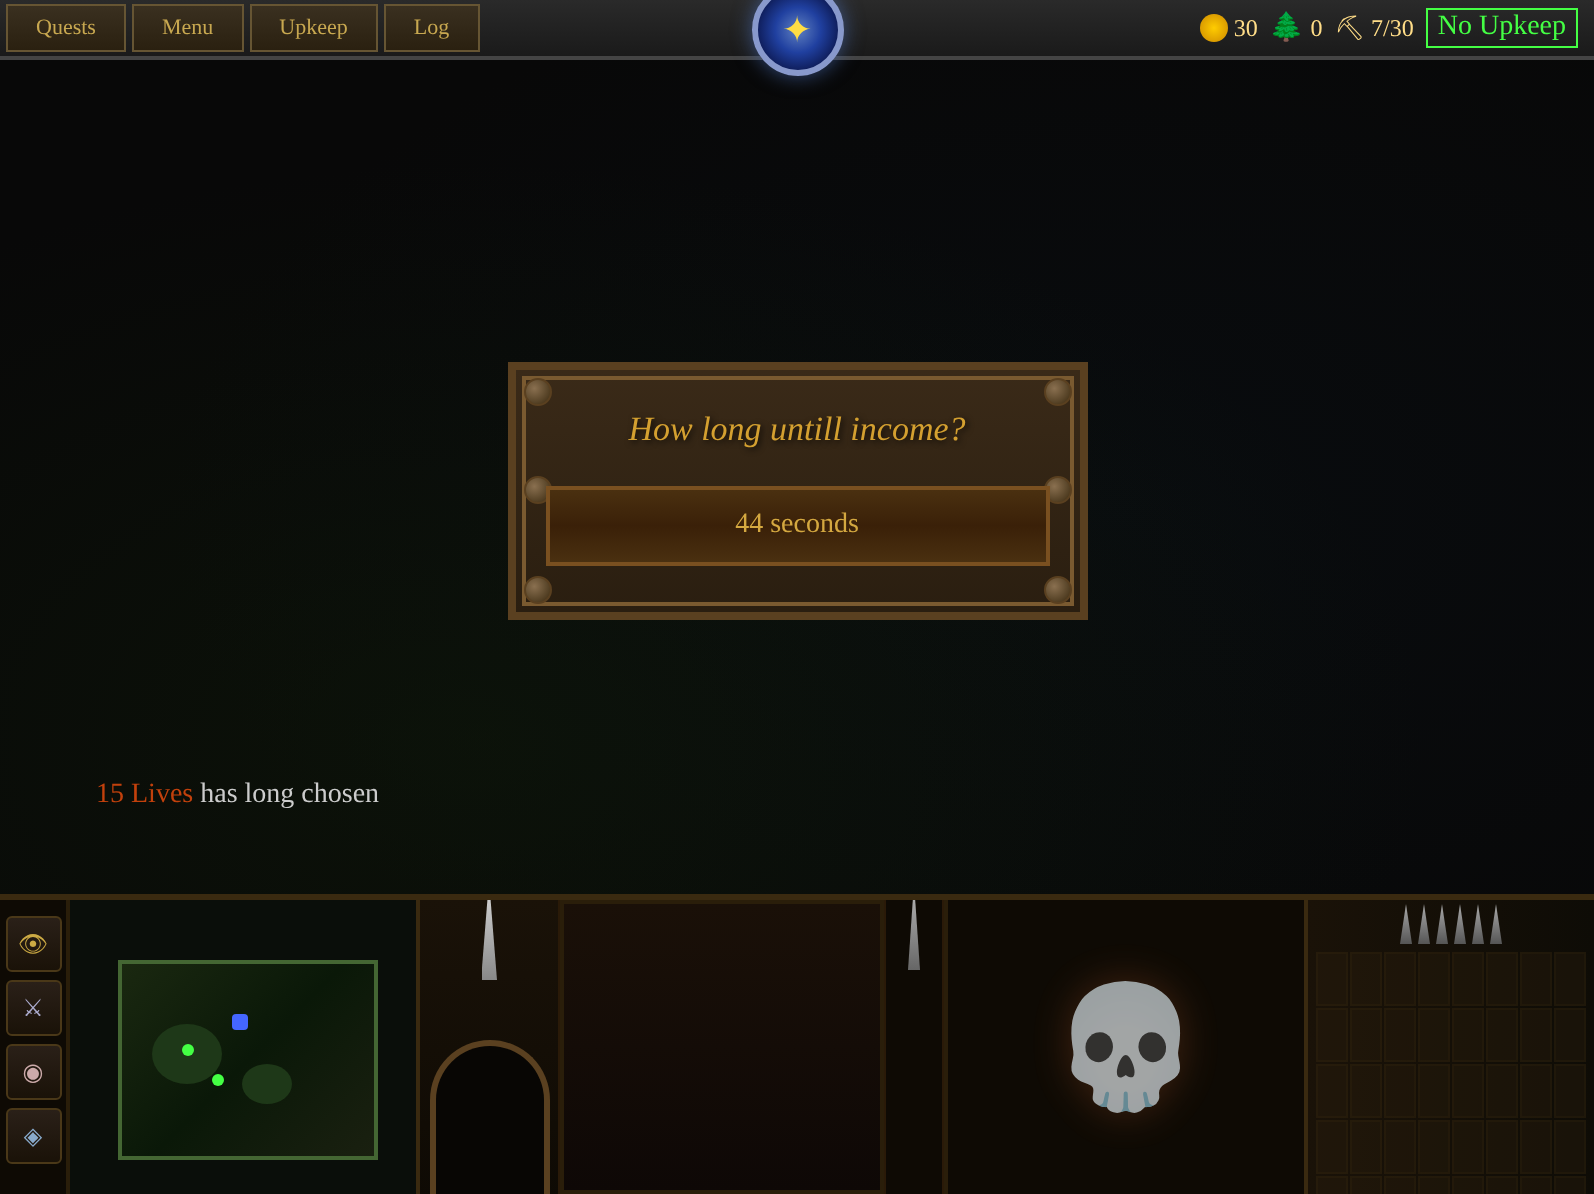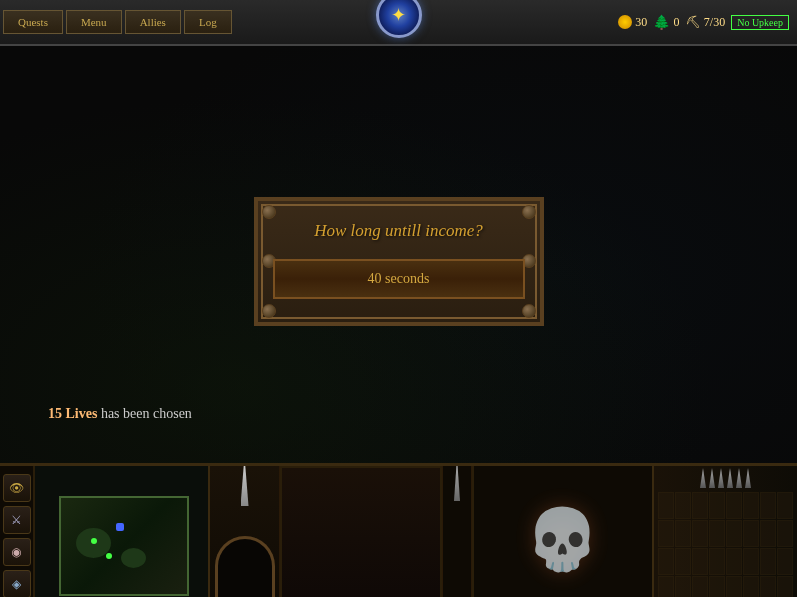--- a/index.html
+++ b/index.html
@@ -9,21 +9,21 @@
       height: 597px;
       background: #000;
       overflow: hidden;
       font-family: 'Times New Roman', serif;
       position: relative;
     }
 
     
     #topbar {
       width: 797px;
-      height: 46px;
+      height: 30px;
       background: linear-gradient(to bottom, #2a2a2a, #1a1a1a);
       border-bottom: 2px solid #444;
       display: flex;
       align-items: center;
       position: relative;
       z-index: 10;
     }
 
     .nav-btn {
       background: linear-gradient(to bottom, #3a3020, #2a2010);
@@ -88,21 +88,21 @@
 
     .tree-icon {
       color: #44aa44;
       font-size: 14px;
     }
 
     .upkeep-badge {
       background: transparent;
       border: 1px solid #44ff44;
       color: #44ff44;
-      font-size: 10px;
+      font-size: 14px;
       padding: 1px 5px;
     }
 
     
     #game-area {
       width: 797px;
       height: 567px;
       background: #0a0a0a;
       position: relative;
     }
@@ -202,22 +202,22 @@
     
     #status-text {
       position: absolute;
       top: 360px;
       left: 48px;
       font-size: 14px;
       color: #cccccc;
     }
 
     #status-text .highlight {
-      color: #fdba74;
-      font-weight: bold;
+      color: #c2410c;
+      font-weight: normal;
     }
 
     
     #bottom-panel {
       position: absolute;
       bottom: 0;
       left: 0;
       width: 797px;
       height: 150px;
       background: linear-gradient(to bottom, #1a1208, #0e0c06);
@@ -353,21 +353,21 @@
       background: #080604;
       position: absolute;
     }
   </style>
 </head>
 <body>
 
 <div id="topbar">
   <button class="nav-btn">Quests</button>
   <button class="nav-btn">Menu</button>
-  <button class="nav-btn">Allies</button>
+  <button class="nav-btn">Upkeep</button>
   <button class="nav-btn">Log</button>
 
   <div id="center-emblem">
     <div class="emblem-circle">
       <span class="emblem-star">✦</span>
     </div>
   </div>
 
   <div class="resource-area">
     <div class="resource-item">
@@ -397,27 +397,27 @@
       <div class="bolt bolt-br"></div>
       <div class="bolt bolt-ml"></div>
       <div class="bolt bolt-mr"></div>
 
       <div id="modal-title">How long untill income?</div>
 
 
 
 
       <button class="option-btn option-btn-normal">
-        <span>40 seconds</span>
+        <span>44 seconds</span>
       </button>
     </div>
   </div>
 
   <div id="status-text">
-    <span></span><span class="highlight">15 Lives</span><span> has been chosen</span>
+    <span></span><span class="highlight">15 Lives</span><span> has long chosen</span>
   </div>
 
   <div id="bottom-panel">
 
     <div id="minimap-section">
 
       <div id="left-sidebar" style="position:absolute; left:0; top:0; height:100%;">
         <div class="sidebar-icon">
           <span style="color:#ccaa44;">👁</span>
         </div>

